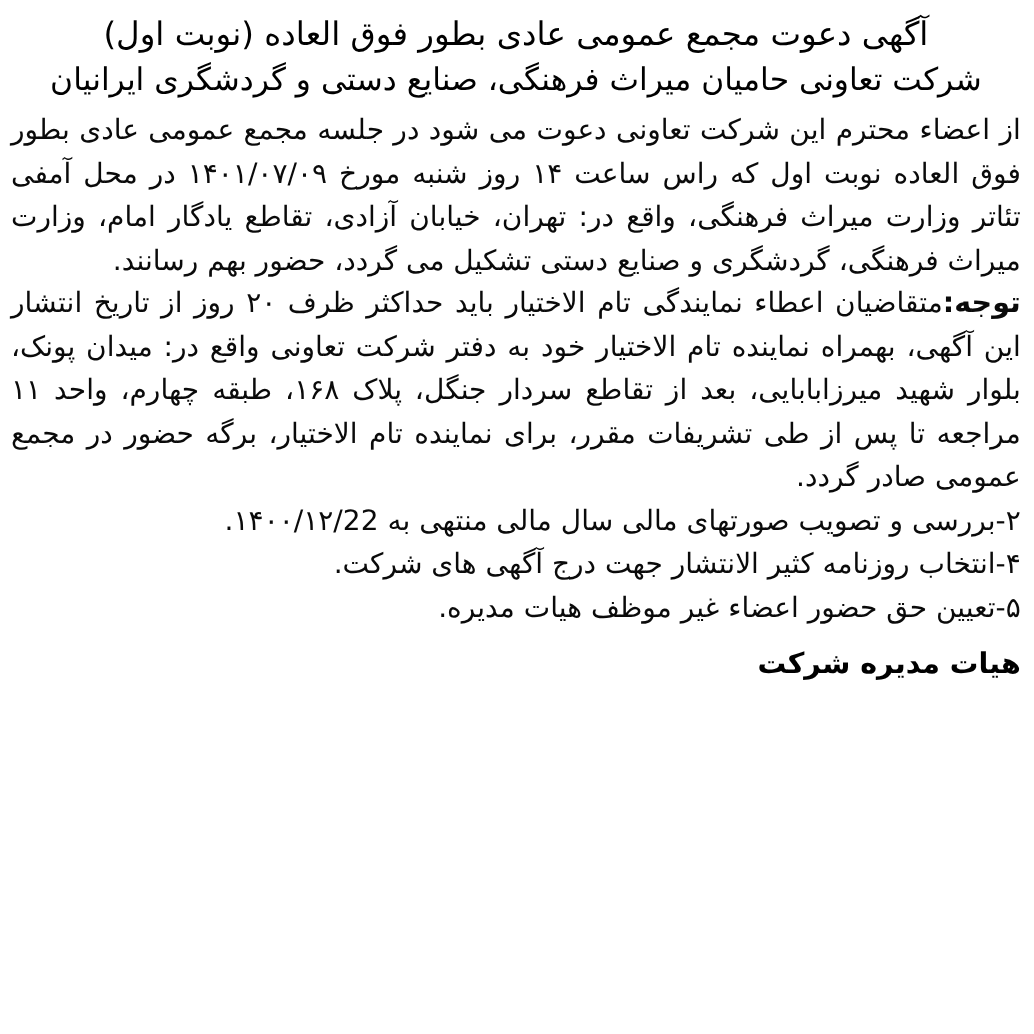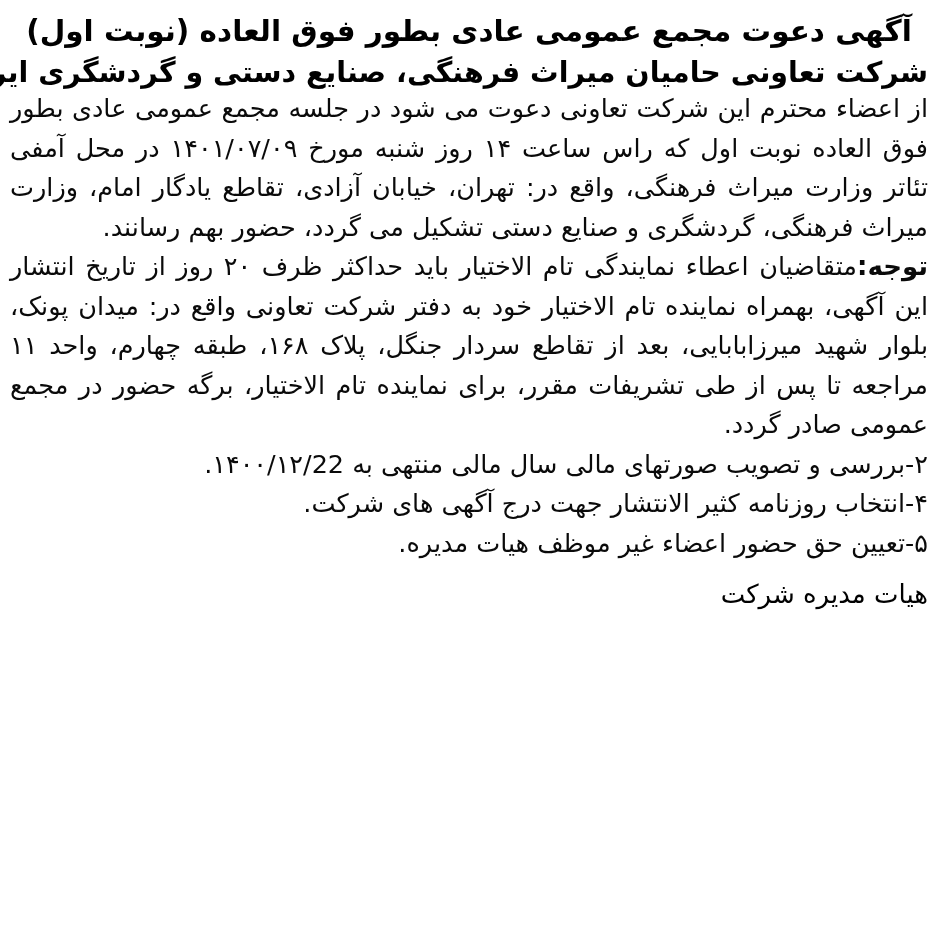--- a/index.html
+++ b/index.html
@@ -29,29 +29,30 @@
   
   .header {
     text-align: center;
     font-weight: bold;
     line-height: 1.18;
     letter-spacing: -0.3px;
   }
   .header-line {
     display: block;
     white-space: nowrap;
-    font-weight: bold;
+    font-weight: normal;
     color: #000;
   }
   .header-line-1 { font-size: 29.5px; margin-top: 8px; }
   .header-line-2 { font-size: 28.5px; margin-top: 7px; }
   .header-line-3 { font-size: 28.5px; margin-top: 7px; }
 
   
   .body-block {
+    margin-top: 10px;
     font-size: 25.5px;
     line-height: 39.5px;
     text-align: justify;
     text-align-last: right;
     color: #0a0a0a;
     letter-spacing: -0.2px;
   }
   .para {
     margin: 0;
     padding: 0;
@@ -77,21 +78,21 @@
   }
 
   .agenda-head {
     font-weight: bold;
     font-size: 26.5px;
   }
 
   .signature {
     margin-top: 16px;
     font-size: 26px;
-    font-weight: normal;
+    font-weight: bold;
     text-align: right;
     color: #000;
   }
 </style>
 </head>
 <body>
 
 <div class="notice">
 
   <div class="header">

